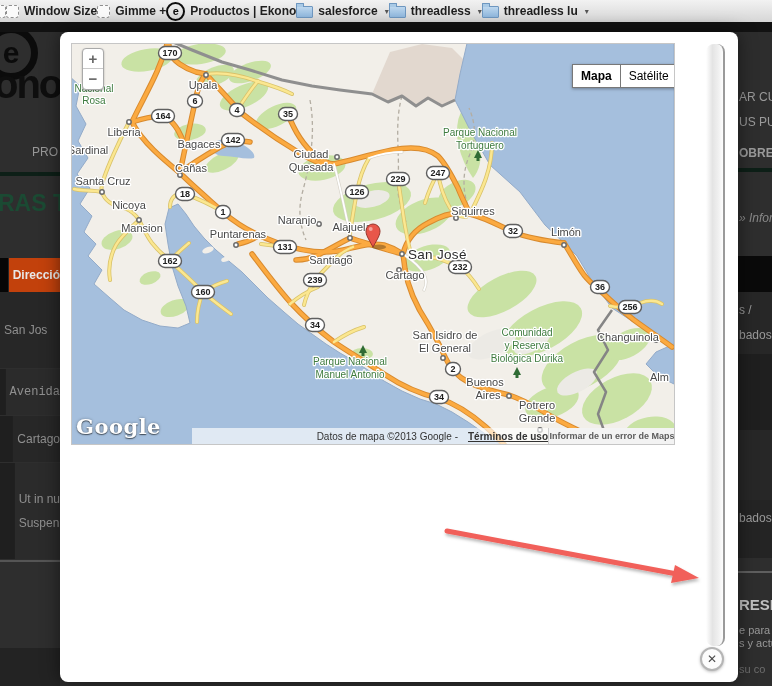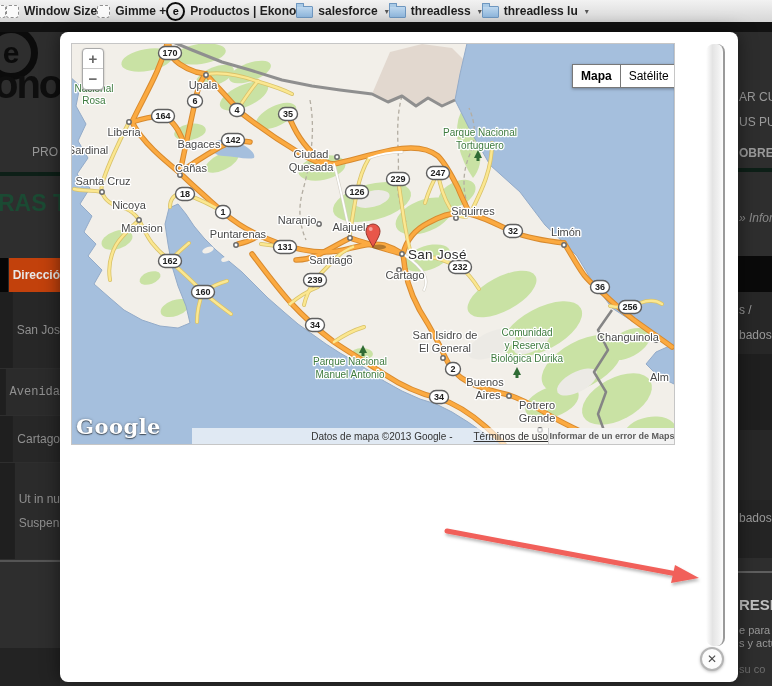--- a/index.html
+++ b/index.html
@@ -29,21 +29,21 @@
   .nav-frag{position:absolute;right:2px;top:113px;font-size:12px;color:#979797;}
   .nav-sep{position:absolute;left:0;top:140px;width:60px;height:4px;background:#0d1f17;}
   .head-frag{position:absolute;left:-2px;top:158px;font-size:23px;font-weight:700;color:#1b4a33;white-space:nowrap;}
   .tbl-head{position:absolute;left:0;top:226px;width:60px;height:34px;background:#c2410c;
     display:flex;align-items:center;}
   .tbl-head .col1{width:14px;height:100%;border-right:1px solid #262626;background:#060606;}
   .tbl-head .lbl{padding-left:4px;font-size:12px;font-weight:700;color:#e8e8e8;white-space:nowrap;}
   .tbl-row{position:absolute;left:0;width:60px;display:flex;}
   .tbl-row .col1{width:14px;border-right:1px solid #202020;background:#1f1f1f;}
   .tbl-row .cell{flex:1;padding-left:4px;font-size:12px;color:#8f8f8f;display:flex;flex-direction:column;justify-content:center;gap:10px;white-space:nowrap;}
-  .row1{top:260px;height:76px;background:#272727;}
+  .row1{top:260px;height:76px;background:#272727;flex-direction:column;}
   .row2{top:337px;height:46px;background:#2b2b2b;font-family:Liberation Mono, monospace;}
   .row3{top:384px;height:46px;background:#272727;}
   .row4{top:431px;height:96px;background:#2b2b2b;}
   .tbl-bottom{position:absolute;left:0;top:528px;width:60px;height:2px;background:#555;}
   .left-footer{position:absolute;left:0;top:616px;width:60px;height:38px;background:#232323;}
   
   .right-strip{position:absolute;left:738px;top:32px;width:34px;height:654px;overflow:hidden;}
   .rs-block{position:absolute;left:0;width:34px;}
   .frag{position:absolute;left:1px;font-size:12px;color:#9a9a9a;white-space:nowrap;}
   .frag-bold{font-weight:700;}
@@ -74,21 +74,21 @@
   .maptype .mt{height:22px;padding:0 8px;background:#fff;border:1px solid #787878;
     display:flex;align-items:center;font-size:12px;color:#000;cursor:pointer;}
   .maptype .mt.sel{font-weight:700;}
   .maptype .mt+.mt{border-left:none;}
   .g-logo{position:absolute;left:4px;top:370px;font-family:"DejaVu Serif","Liberation Serif",serif;
     font-size:21px;font-weight:700;color:#fff;text-shadow:0 1px 1px rgba(0,0,0,.55),0 0 3px rgba(0,0,0,.35);
     letter-spacing:.5px;}
   .attr-bar{position:absolute;left:120px;top:384px;width:356px;height:16px;
     background:rgba(255,255,255,.65);display:flex;align-items:center;justify-content:flex-end;
     font-size:10px;color:#333;white-space:nowrap;}
-  .attr-bar u{margin-left:21px;}
+  .attr-bar u{margin-left:10px;font-weight:bold;}
   .report-box{position:absolute;left:476px;top:384px;width:126px;height:16px;background:#f3f3f3;
     border-left:1px solid #cfcfcf;display:flex;align-items:center;justify-content:center;
     font-size:9px;font-weight:700;color:#5c5c5c;white-space:nowrap;}
   
   text{font-family:"Liberation Sans","DejaVu Sans",sans-serif;}
   .t-town{font-size:11px;fill:#484848;paint-order:stroke;stroke:#ffffff;stroke-width:2.6px;stroke-linejoin:round;}
   .t-city{font-size:13.5px;fill:#2b2b2b;letter-spacing:.3px;paint-order:stroke;stroke:#ffffff;stroke-width:3px;stroke-linejoin:round;}
   .t-park{font-size:10px;fill:#3e7b3f;paint-order:stroke;stroke:#ffffff;stroke-width:2.4px;stroke-linejoin:round;}
   .t-shield{font-size:9px;font-weight:700;fill:#202020;}
 </style>

